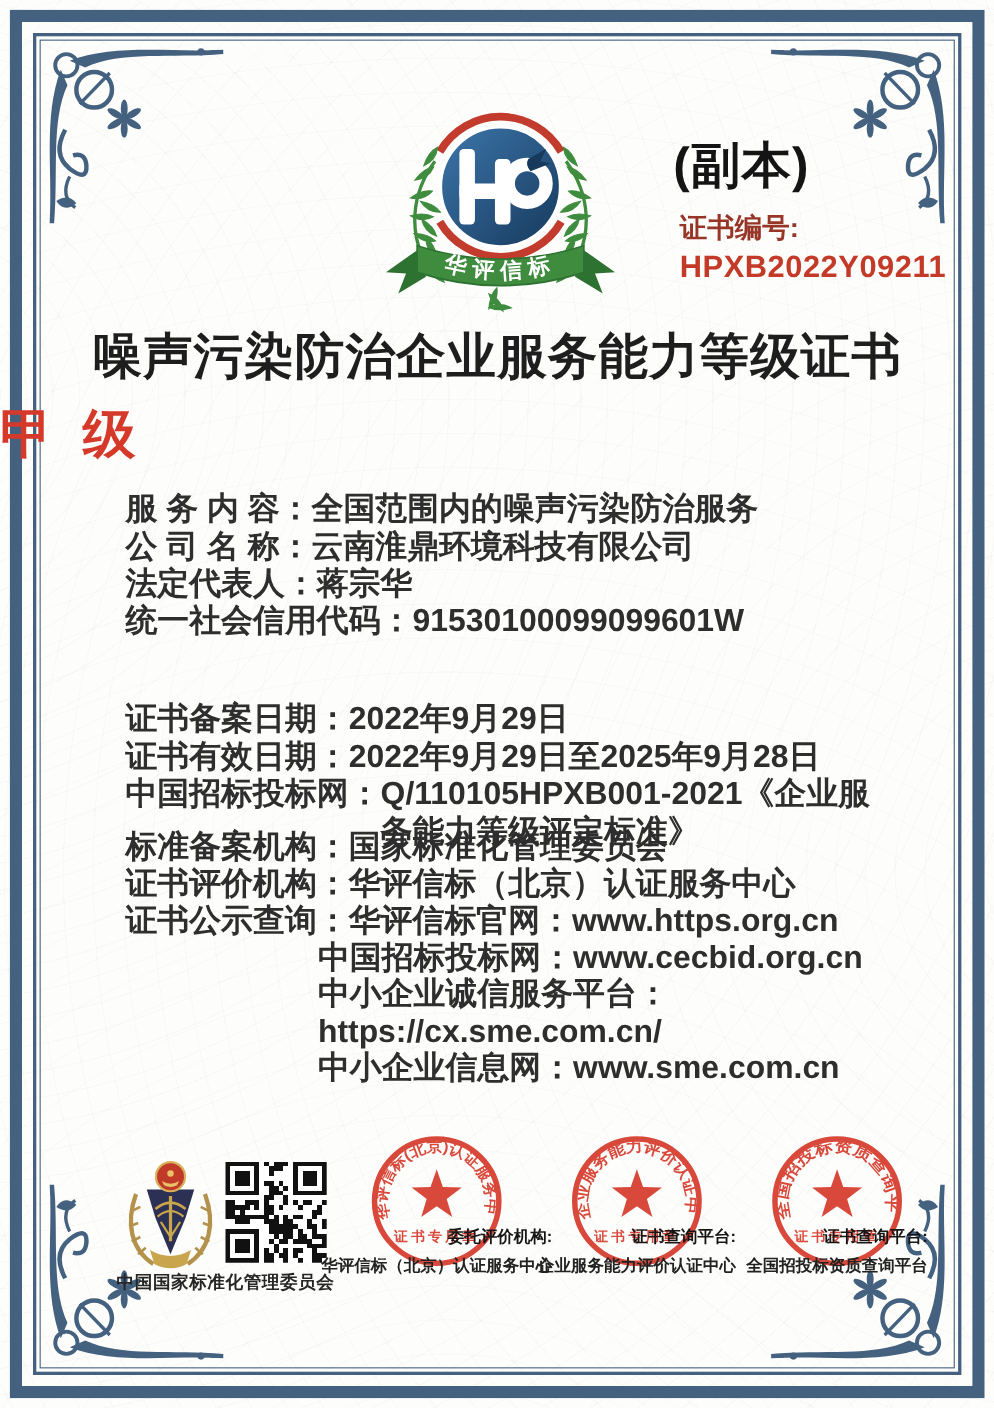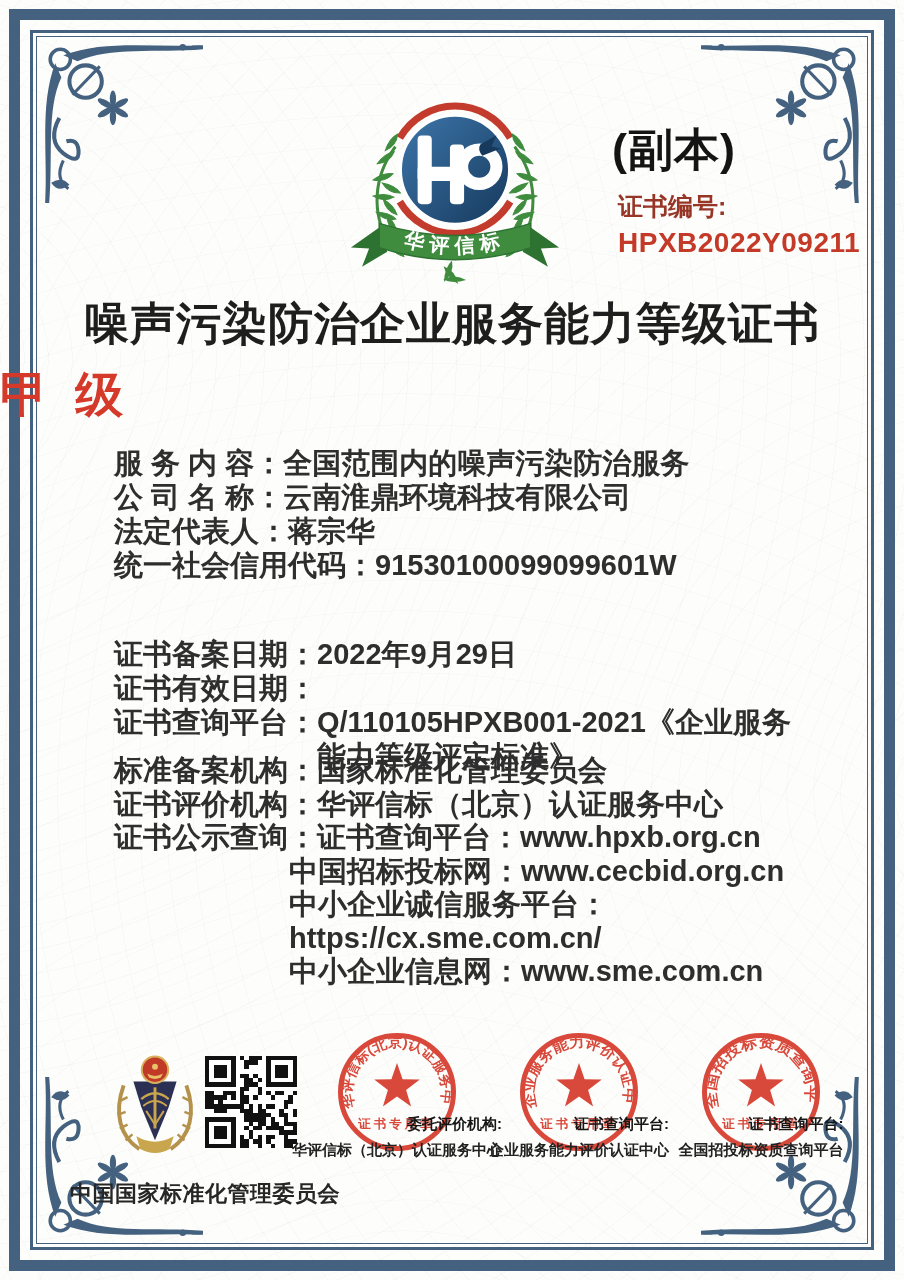--- a/index.html
+++ b/index.html
@@ -34,21 +34,21 @@
   .block .sp{flex:0 0 175px;}
   .b-info{top:446px;}
   .b-dates{top:589px;margin-top:48px;}
   .b-agencies{top:754px;}
   .b-agencies .row{line-height:33.5px;}
   
   .emblem-group{position:absolute;left:60px;top:1046px;width:290px;height:130px;}
   .emblem{position:absolute;left:46px;top:4px;width:98px;height:108px;}
   .qr{position:absolute;left:145px;top:10px;width:92px;height:92px;background:#fff;}
   .qr svg{width:100%;height:100%;shape-rendering:crispEdges;}
-  .emblem-label{position:absolute;left:0;top:110px;width:290px;text-align:center;font-size:22px;font-weight:600;color:#262626;letter-spacing:.5px;margin-top:23px;}
+  .emblem-label{position:absolute;left:0;top:110px;width:290px;text-align:center;font-size:16px;font-weight:600;color:#262626;letter-spacing:.5px;}
   .seal{position:absolute;top:1027px;width:130px;height:150px;}
   .seal.s0{left:332px;} .seal.s1{left:514px;} .seal.s2{left:696px;}
   .seal svg{position:absolute;left:0;top:0;width:130px;height:130px;opacity:.92;}
   .seal-caption{position:absolute;top:88px;left:50%;transform:translateX(-50%);text-align:right;white-space:nowrap;}
   .seal-caption .cl{font-size:15px;font-weight:800;color:#161616;}
   .seal-caption .cv{font-size:15px;font-weight:600;color:#222;margin-top:7px;}
   .hidden-defs{position:absolute;width:0;height:0;overflow:hidden;}
 </style>
 </head>
 <body>
@@ -189,39 +189,40 @@
       </div>
   </div>
 
   <div class="block b-dates">
     <div class="row">
         <span class="lbl">证书备案日期：</span>
         <span class="val">2022年9月29日</span>
       </div>
     <div class="row">
         <span class="lbl">证书有效日期：</span>
-      </div>
-    <div class="row">
-        <span class="lbl">证书查询平台：</span>
+        <span class="val">2022年9月29日至2025年9月28日</span>
+      </div>
+    <div class="row">
+        <span class="lbl">中国招标投标网：</span>
         <span class="val">Q/110105HPXB001-2021《企业服务能力等级评定标准》</span>
       </div>
   </div>
 
   <div class="block b-agencies">
     <div class="row">
         <span class="lbl">标准备案机构：</span>
         <span class="val">国家标准化管理委员会</span>
       </div>
     <div class="row">
         <span class="lbl">证书评价机构：</span>
         <span class="val">华评信标（北京）认证服务中心</span>
       </div>
     <div class="row">
         <span class="lbl">证书公示查询：</span>
-        <span class="val">证书查询平台：www.hpxb.org.cn</span>
+        <span class="val">华评信标官网：www.https.org.cn</span>
       </div>
     <div class="row">
         <span class="sp"></span>
         <span class="val">中国招标投标网：www.cecbid.org.cn</span>
       </div>
     <div class="row">
         <span class="sp"></span>
         <span class="val">中小企业诚信服务平台：https://cx.sme.com.cn/</span>
       </div>
     <div class="row">

